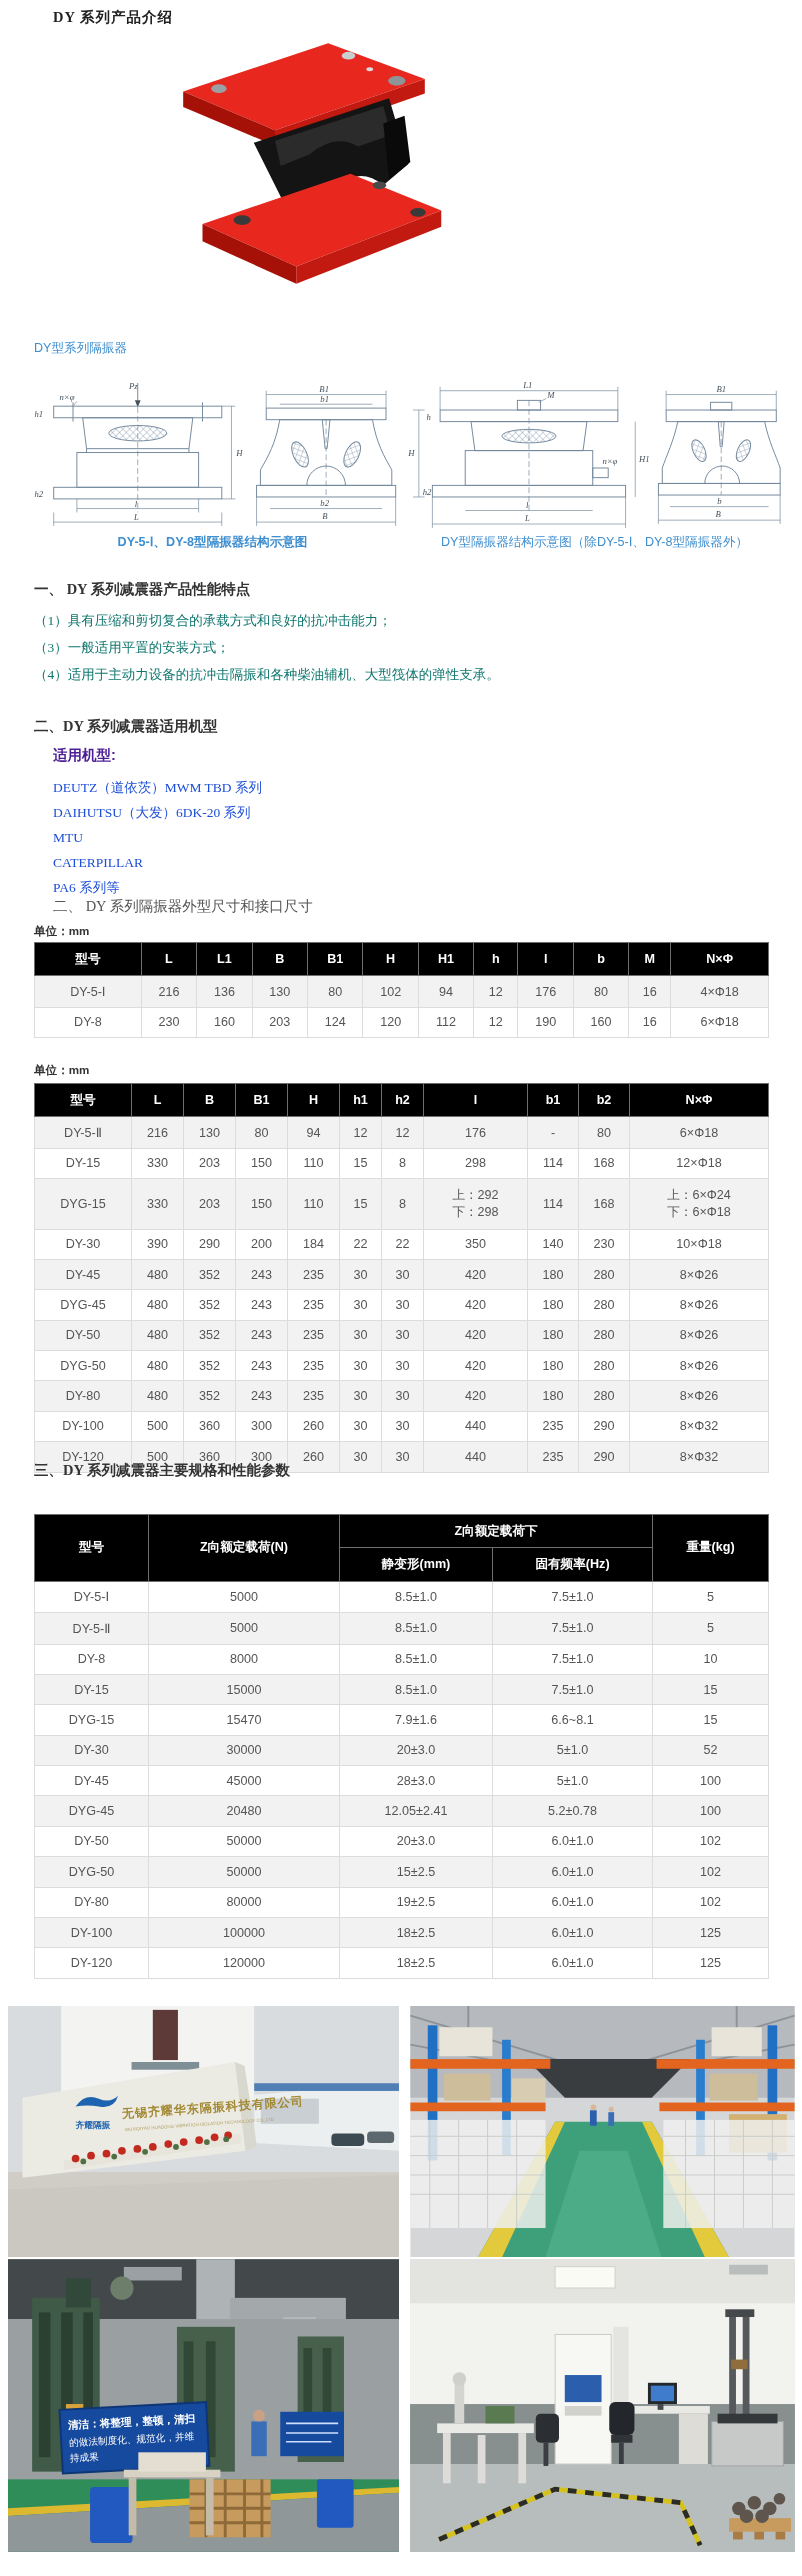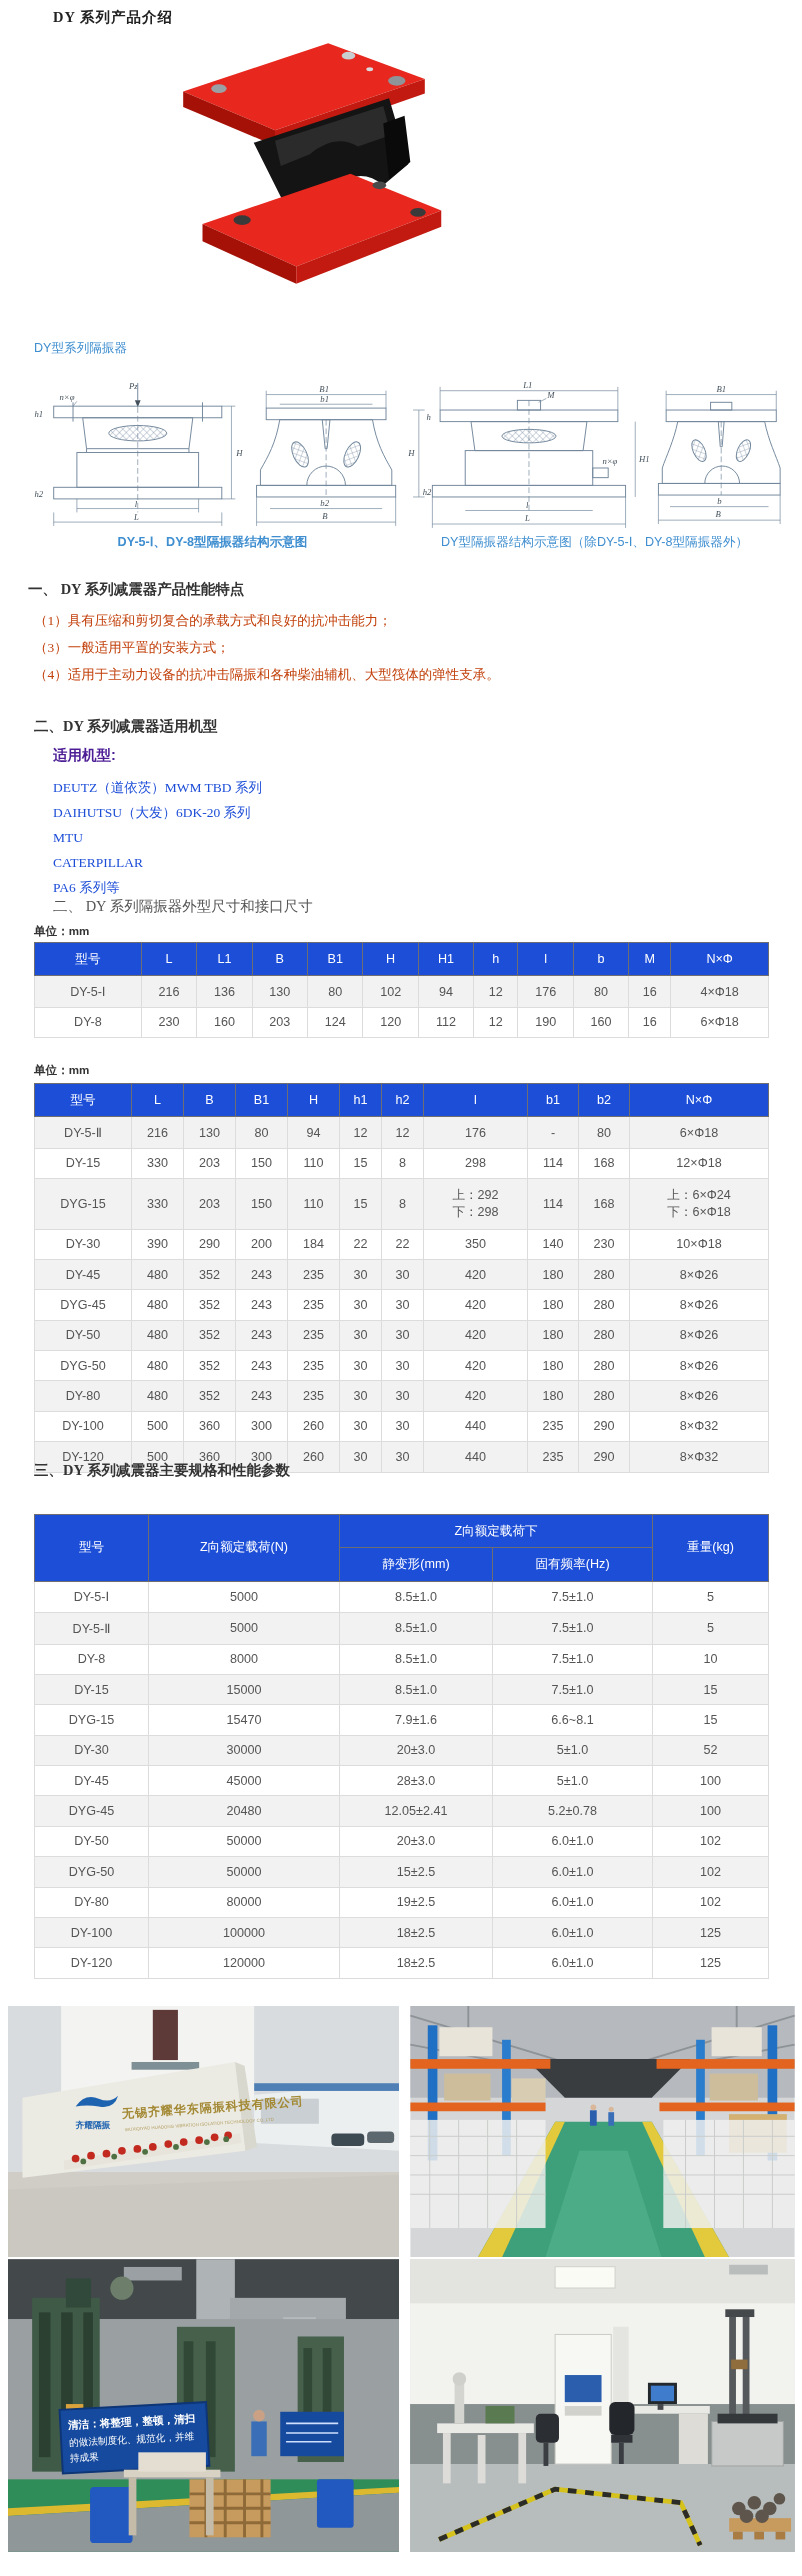--- a/index.html
+++ b/index.html
@@ -4,28 +4,28 @@
 <style>
   html,body{margin:0;padding:0;background:#fff;}
   #page{position:relative;width:802px;height:2576px;background:#fff;overflow:hidden;
         font-family:"Liberation Sans",sans-serif;}
   .abs{position:absolute;}
   .page-title{font:bold 14.5px "Liberation Serif",serif;color:#222;letter-spacing:1px;}
   .blue-label{font:12.6px "Liberation Sans",sans-serif;color:#3e8ed0;}
   .blue-label-bold{font:bold 14.5px "Liberation Sans",sans-serif;color:#4c1d95;}
   .diagram-caption{font:12.6px "Liberation Sans",sans-serif;color:#3e8ed0;text-align:center;}
   .sec-heading{font:bold 14.5px "Liberation Serif",serif;color:#333;}
-  .body-text{font:13.5px "Liberation Serif",serif;color:#c2410c;}
+  .body-text{font:13.5px "Liberation Serif",serif;color:#0f766e;}
   .feature-line{line-height:27px;white-space:nowrap;}
   .model-line{font:13.5px "Liberation Serif",serif;color:#1d4ed8;line-height:25px;}
   .dims-heading{font:14.5px "Liberation Serif",serif;color:#555;}
   .unit-label{font:bold 11.6px "Liberation Sans",sans-serif;color:#333;}
   .spec-table{border-collapse:collapse;width:735px;font:12.6px "Liberation Sans",sans-serif;
               color:#555;text-align:center;table-layout:fixed;}
-  .spec-table th{background:#1d4ed8;color:#fff;font-weight:normal;padding:7.7px 2.9px;
+  .spec-table th{background:#000000;color:#fff;font-weight:bold;padding:7.7px 2.9px;
                  border:1px solid #6e6e70;font-size:12.6px;}
   .spec-table td{border:1px solid #dcdcdc;padding:7.7px 2.9px;white-space:pre-line;background:#fff;}
   .spec-table tr.alt td{background:#f2f2f2;}
   svg text{font-family:"Liberation Sans",sans-serif;}
   .dim-label{font:italic 9px "Liberation Serif",serif;fill:#44515c;}
   .photo{border:0;display:block;}
 </style>
 </head>
 <body>
 
@@ -170,21 +170,21 @@
       <line x1="664" y1="148" x2="790" y2="148" stroke-width="0.7"></line>
       <line x1="664" y1="122" x2="664" y2="152" stroke-width="0.7"></line>
         <line x1="790" y1="122" x2="790" y2="152" stroke-width="0.7"></line>
       <text class="dim-label" x="723" y="145" stroke="none" fill="#44515c">B</text>
     </g>
   </svg>
 
   <div class="abs diagram-caption" style="left:29px;top:534px;width:367px;font-weight:bold;">DY-5-Ⅰ、DY-8型隔振器结构示意图</div>
   <div class="abs diagram-caption" style="left:401px;top:534px;width:387px;">DY型隔振器结构示意图（除DY-5-Ⅰ、DY-8型隔振器外）</div>
 
-  <div class="abs sec-heading" style="left:28px;top:580px;">一、 DY 系列减震器产品性能特点</div>
+  <div class="abs sec-heading" style="left:34px;top:580px;">一、 DY 系列减震器产品性能特点</div>
   <div class="abs" style="left:34px;top:607px;">
     <div class="body-text feature-line">（1）具有压缩和剪切复合的承载方式和良好的抗冲击能力；</div>
     <div class="body-text feature-line">（3）一般适用平置的安装方式；</div>
     <div class="body-text feature-line">（4）适用于主动力设备的抗冲击隔振和各种柴油辅机、大型筏体的弹性支承。</div>
   </div>
 
   <div class="abs sec-heading" style="left:34px;top:717px;">二、DY 系列减震器适用机型</div>
   <div class="abs blue-label-bold" style="left:53px;top:746px;">适用机型:</div>
   <div class="abs" style="left:53px;top:775px;">
     <div class="model-line">DEUTZ（道依茨）MWM TBD 系列</div>

